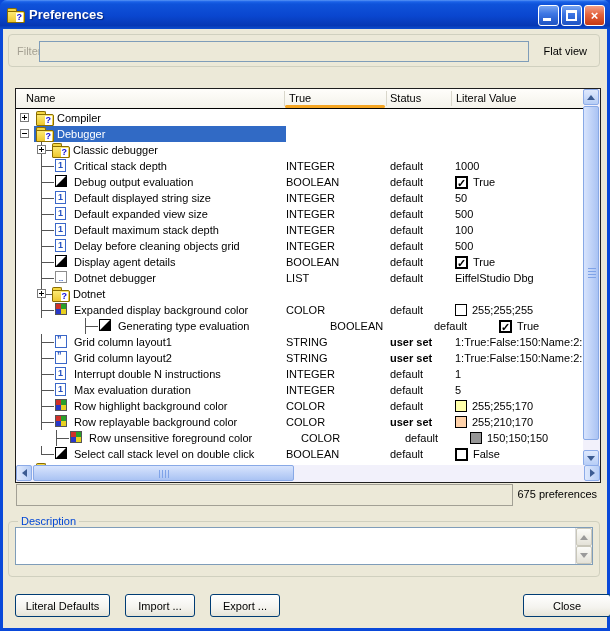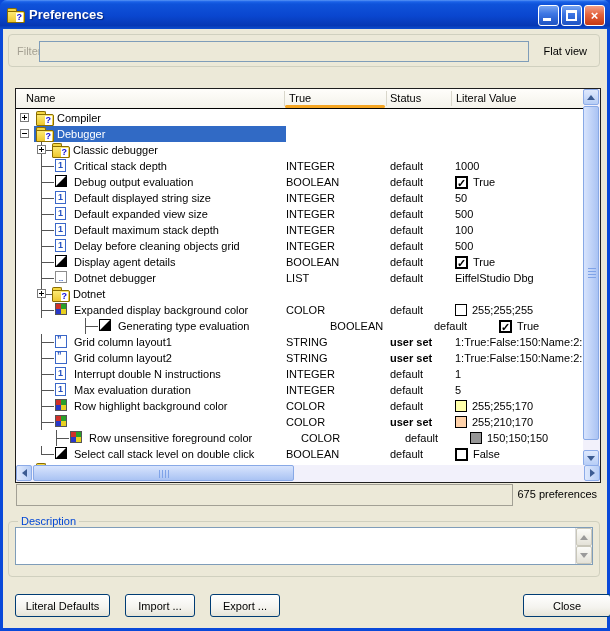--- a/index.html
+++ b/index.html
@@ -358,20 +358,21 @@
             <div class="cell col-status">default</div>
             <div class="cell col-value">
               <div class="swatch" style="background: rgb(255, 255, 170);"></div>
               <span>255;255;170</span>
             </div>
           </div>
           <div class="row" style="top: 304px;">
             <div class="vline"></div>
             <div class="hdash"></div>
             <div class="ticon icon-color" style="left: 39px;"></div>
+            <div class="name" style="left: 58px;">Row replayable background color</div>
             <div class="cell col-type">COLOR</div>
             <div class="cell col-status user">user set</div>
             <div class="cell col-value">
               <div class="swatch" style="background: rgb(255, 210, 170);"></div>
               <span>255;210;170</span>
             </div>
           </div>
           <div class="row" style="top: 320px; margin-left: 15px;">
             <div class="vline"></div>
             <div class="hdash"></div>

